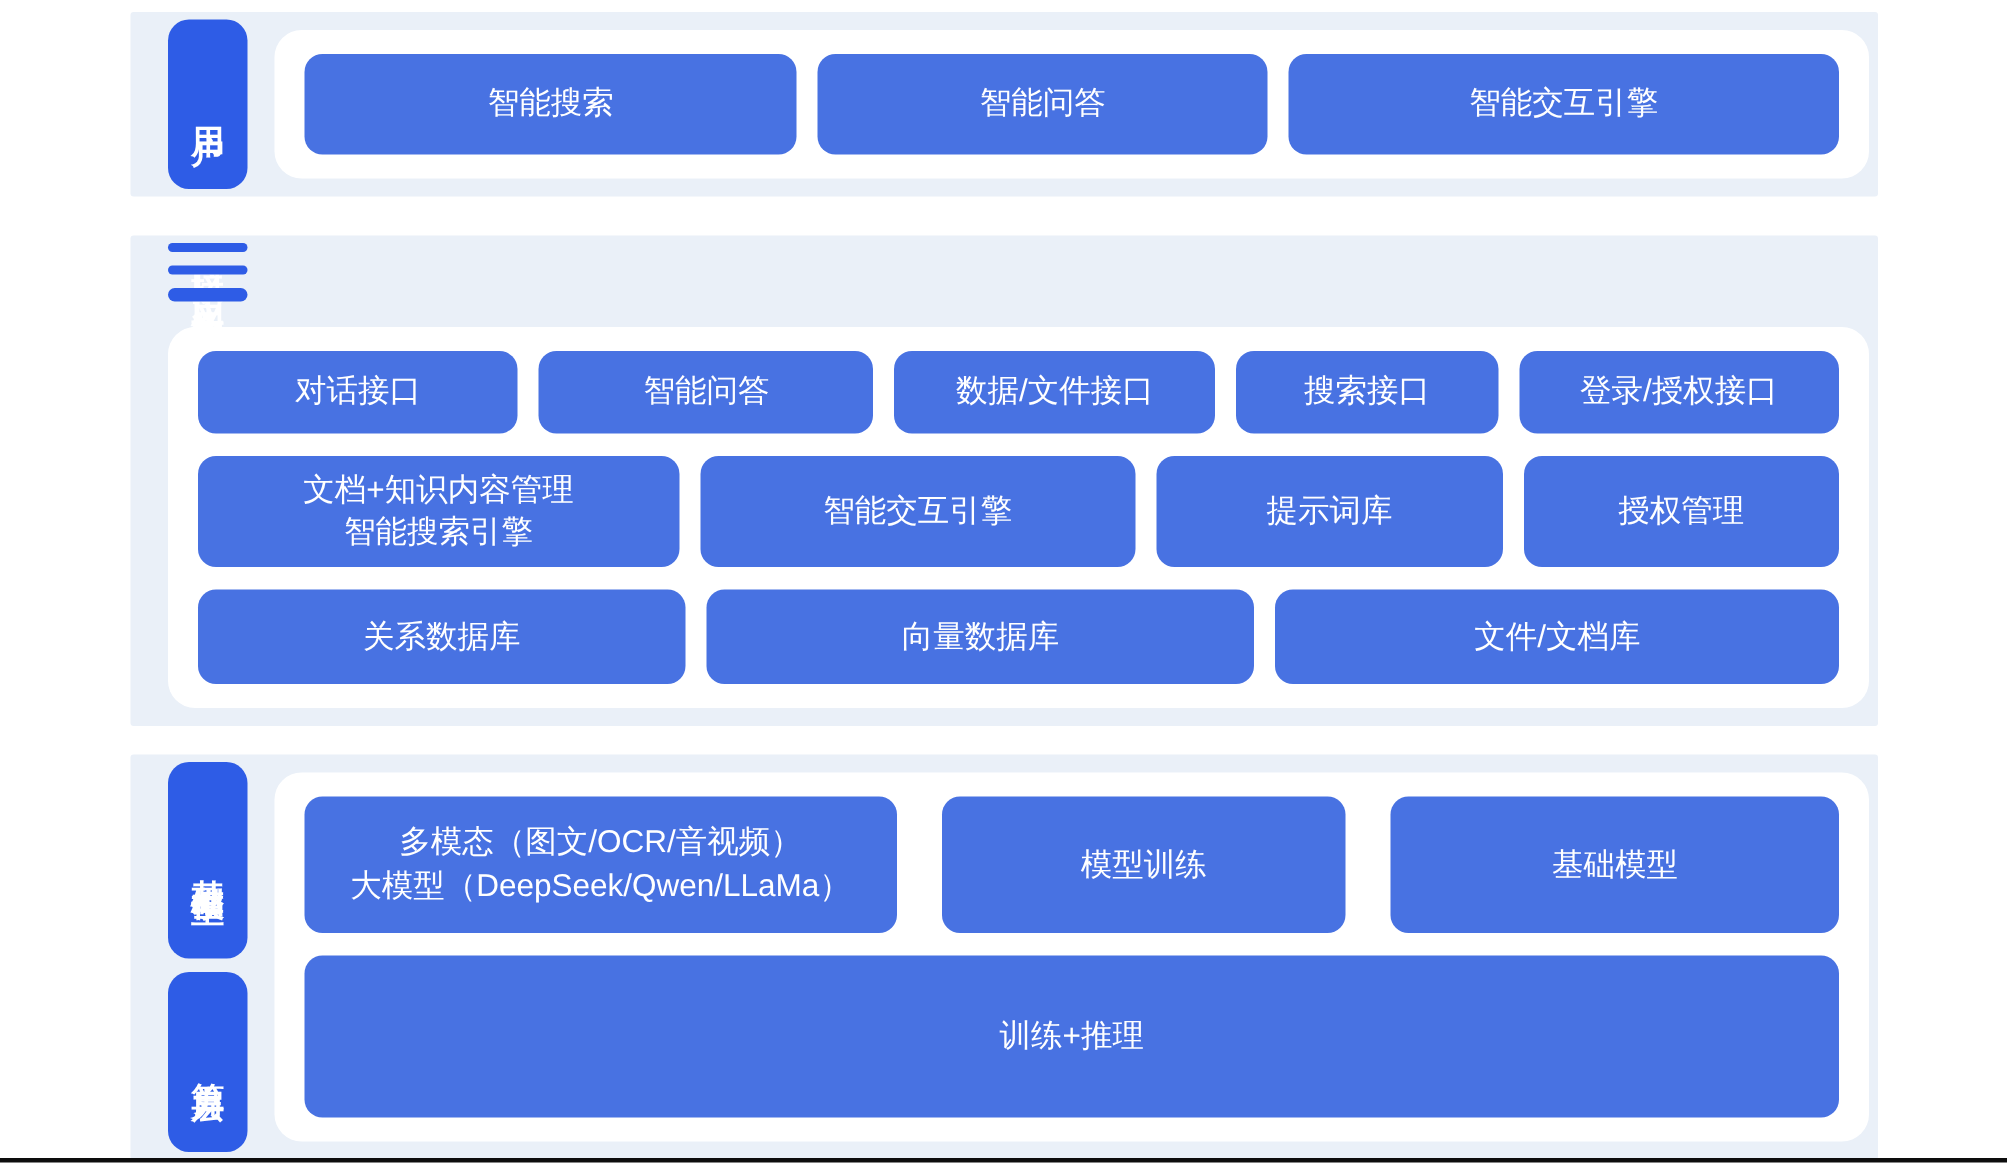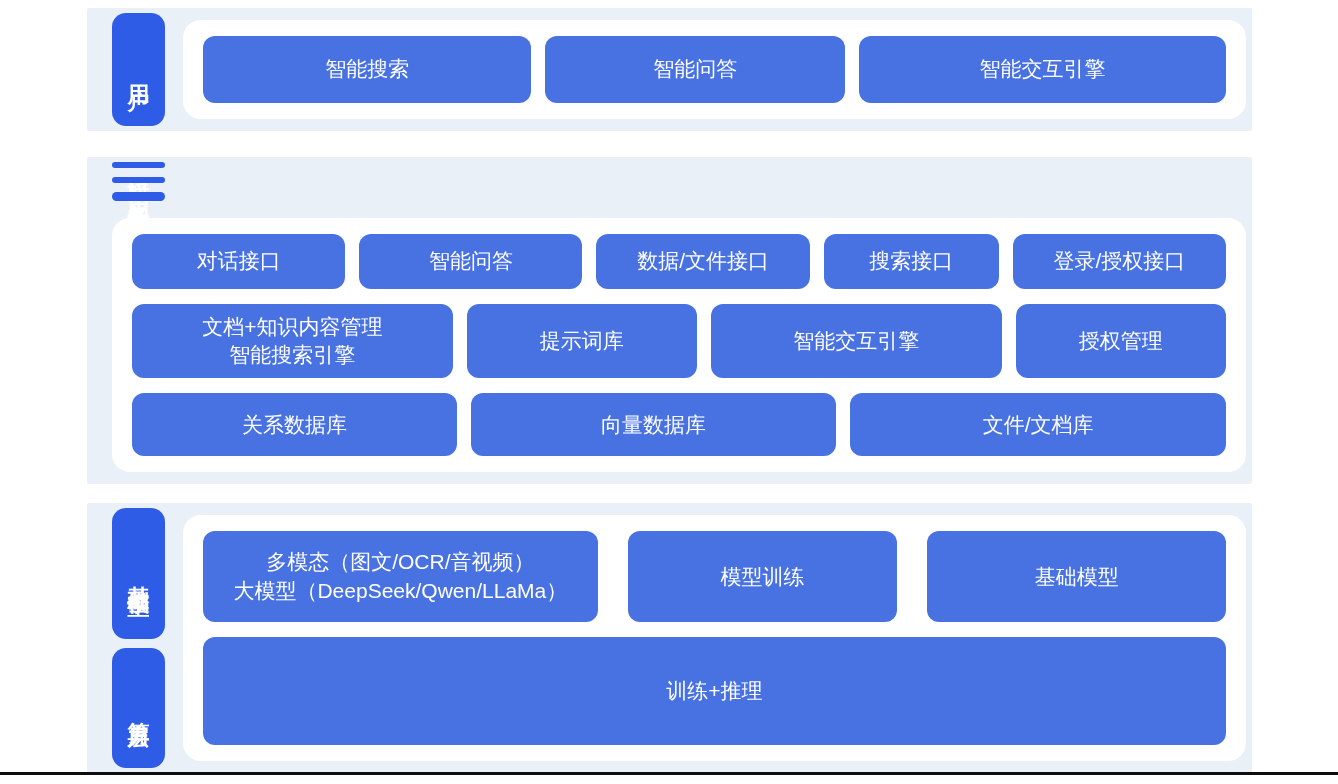--- a/index.html
+++ b/index.html
@@ -82,25 +82,25 @@
         </div>
         <div class="box" style="flex:20">
           <span>登录/授权接口</span>
         </div>
       </div>
       <div class="row" style="flex:1">
         <div class="box" style="flex:30">
           <span>文档+知识内容管理</span>
           <span>智能搜索引擎</span>
         </div>
+        <div class="box" style="flex:27">
+          <span>智能交互引擎</span>
+        </div>
         <div class="box" style="flex:21">
           <span>提示词库</span>
-        </div>
-        <div class="box" style="flex:27">
-          <span>智能交互引擎</span>
         </div>
         <div class="box" style="flex:19">
           <span>授权管理</span>
         </div>
       </div>
       <div class="row" style="flex:0.84">
         <div class="box" style="flex:30">
           <span>关系数据库</span>
         </div>
         <div class="box" style="flex:34">

